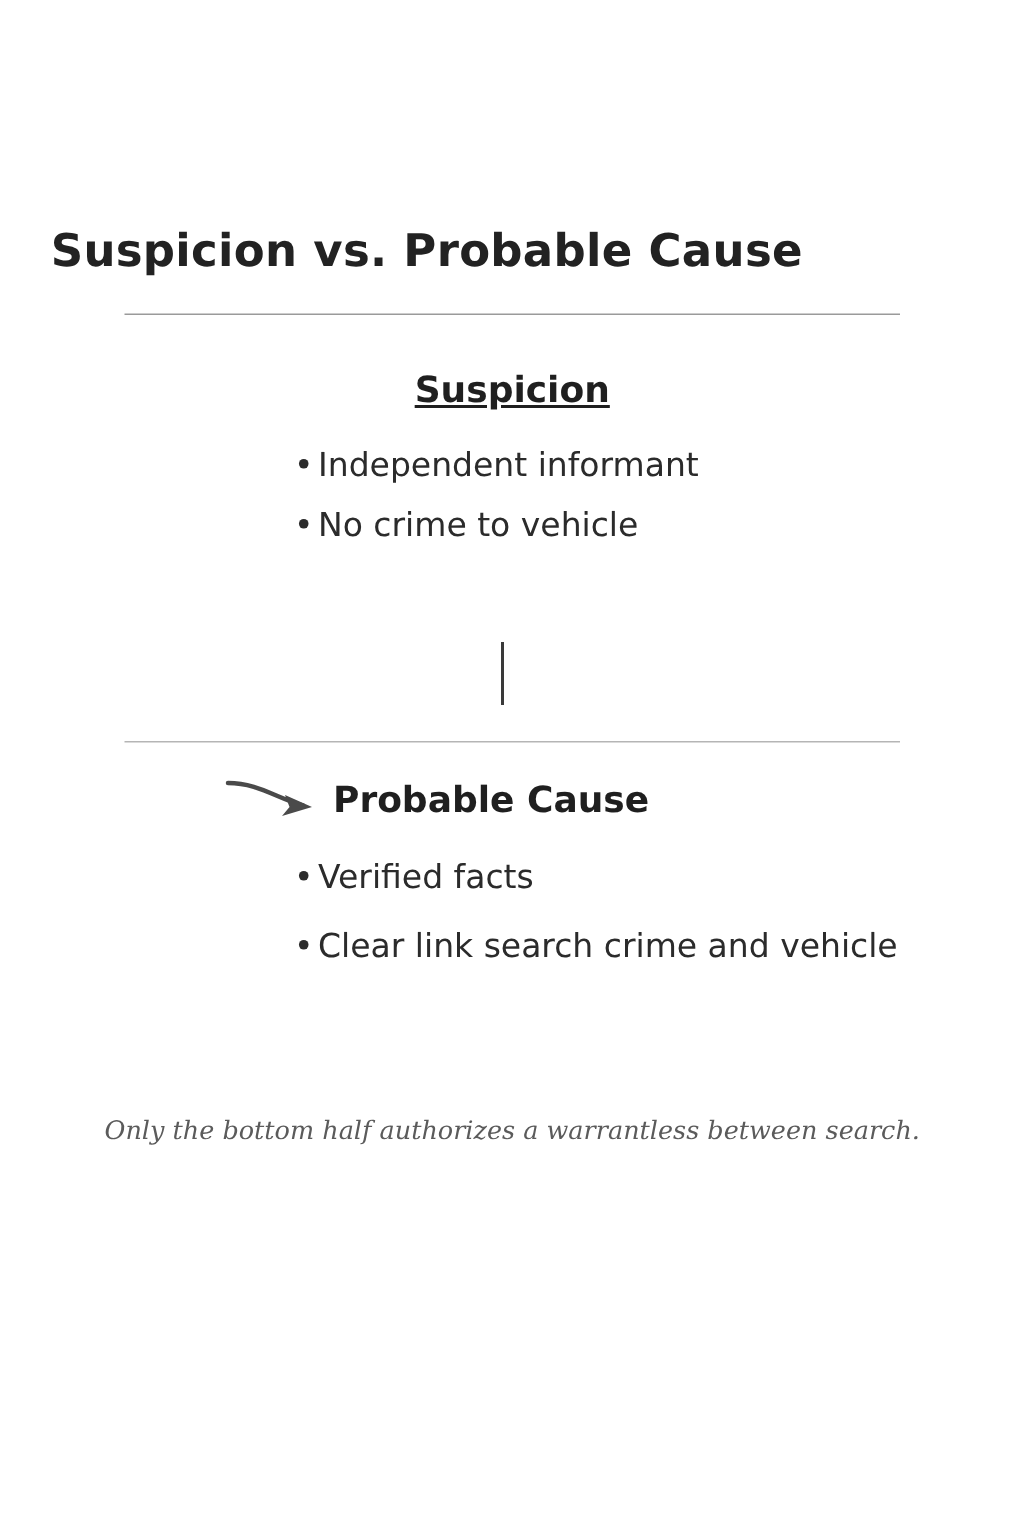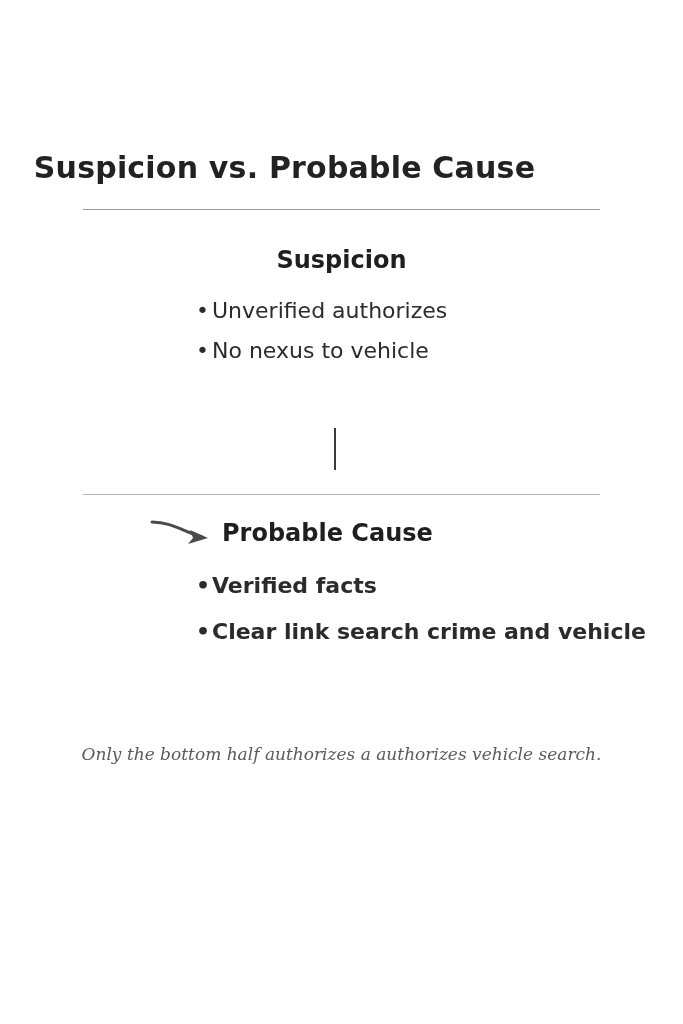--- a/index.html
+++ b/index.html
@@ -59,38 +59,38 @@
     position: absolute;
     font-size: 24px;
     font-weight: bold;
     color: #1f1f1f;
   }
   .heading-suspicion {
     left: 0;
     top: 246px;
     width: 683px;
     text-align: center;
+    text-decoration: underline;
   }
   .heading-pc {
     left: 222px;
     top: 519px;
   }
 
   
   .bullets {
     position: absolute;
   }
   .bullets-top {
     left: 196px;
     top: 300px;
   }
   .bullets-bottom {
     left: 196px;
     top: 575px;
-    font-weight: bold;
   }
   .bullet {
     font-size: 22px;
     color: #2b2b2b;
     line-height: 1.0;
     white-space: nowrap;
   }
   .bullets-top .bullet { margin-bottom: 18px; }
   .bullets-bottom .bullet { margin-bottom: 24px; }
   .bullet .dot {
@@ -136,24 +136,24 @@
 <div class="page">
 
   <div class="title">Suspicion vs. Probable Cause</div>
 
   <div class="rule rule-top"></div>
 
   <div class="section-heading heading-suspicion">Suspicion</div>
 
   <div class="bullets bullets-top">
     <div class="bullet">
-      <span class="dot">•</span><span>Unverified authorizes</span>
+      <span class="dot">•</span><span>Independent informant</span>
     </div>
     <div class="bullet">
-      <span class="dot">•</span><span>No nexus to vehicle</span>
+      <span class="dot">•</span><span>No crime to vehicle</span>
     </div>
   </div>
 
   <div class="connector"></div>
 
   <div class="rule rule-mid"></div>
 
   <svg class="arrow" viewBox="0 0 64 36">
     <path d="M2 6 C 22 6, 34 16, 52 21" stroke="#4a4a4a" stroke-width="3" fill="none" stroke-linecap="round"></path>
     <path d="M58 22 L 40 14 L 43 22 L 38 28 Z" fill="#4a4a4a"></path>
@@ -163,15 +163,15 @@
 
   <div class="bullets bullets-bottom">
     <div class="bullet">
       <span class="dot">•</span><span>Verified facts</span>
     </div>
     <div class="bullet">
       <span class="dot">•</span><span>Clear link search crime and vehicle</span>
     </div>
   </div>
 
-  <div class="footnote">Only the bottom half authorizes a authorizes vehicle search.</div>
+  <div class="footnote">Only the bottom half authorizes a warrantless between search.</div>
 
 </div>
 
 </body></html>

